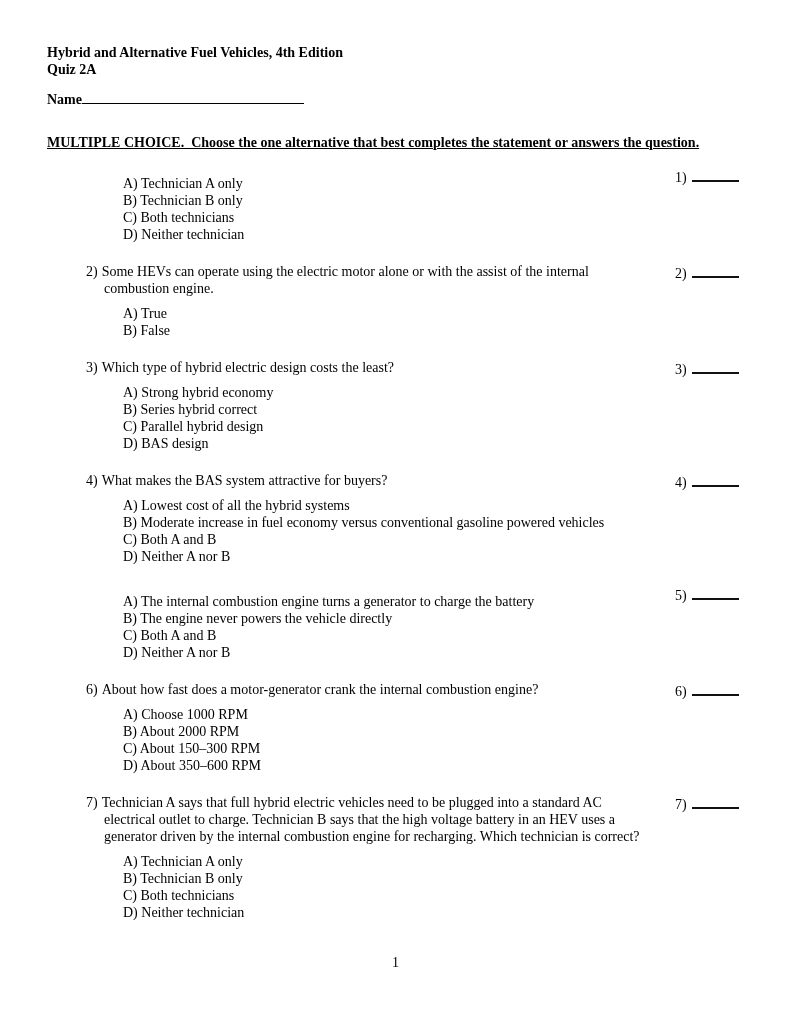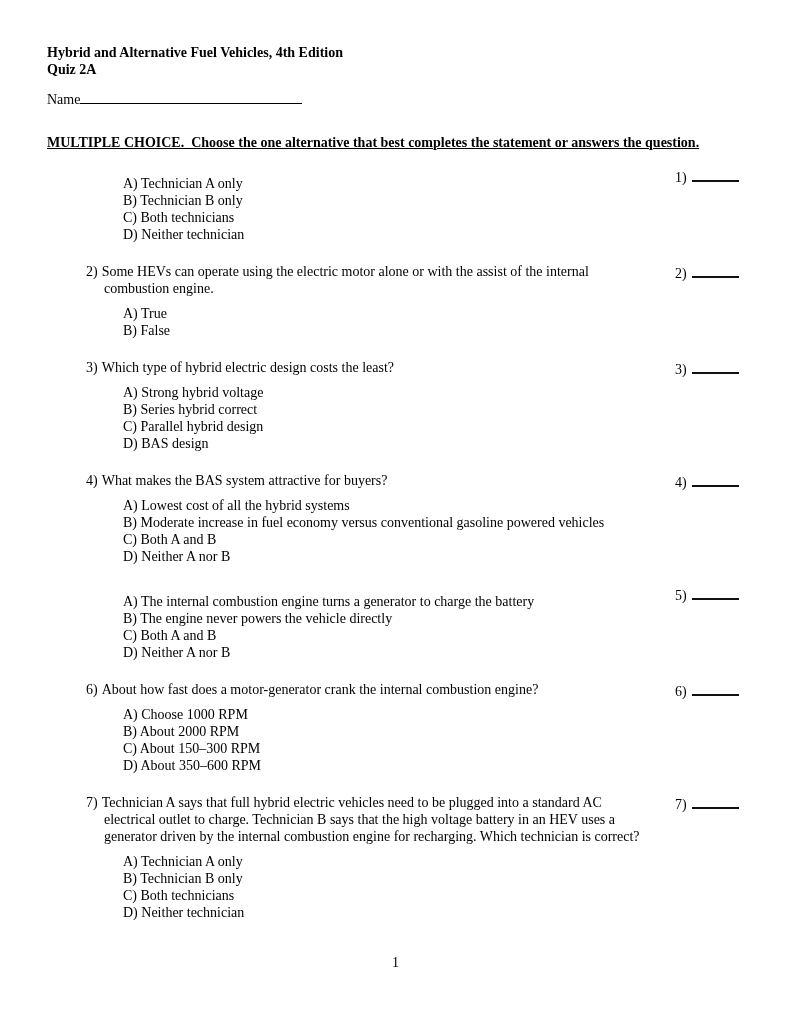--- a/index.html
+++ b/index.html
@@ -21,21 +21,21 @@
     overflow: hidden;
   }
   .doc-title, .doc-subtitle {
     font-weight: bold;
   }
   .name-row {
     margin-top: 11px;
     height: 18px;
   }
   .name-label {
-    font-weight: normal;
+    font-weight: bold;
     text-align: right;
   }
   .name-line {
     display: inline-block;
     width: 222px;
     height: 14px;
     border-bottom: 1px solid #000;
     vertical-align: baseline;
   }
   .section-title {
@@ -143,21 +143,21 @@
         <span class="answer-num">2)</span><span class="answer-line"></span>
       </div>
     </div>
 
     <div class="question">
       <div class="q-main">
         <div class="q-stem">
           <span class="q-num">3)</span><span>Which type of hybrid electric design costs the least?</span>
         </div>
         <ul class="choices">
-          <li class="choice">A) Strong hybrid voltage</li>
+          <li class="choice">A) Strong hybrid economy</li>
           <li class="choice">B) Series hybrid correct</li>
           <li class="choice">C) Parallel hybrid design</li>
           <li class="choice">D) BAS design</li>
         </ul>
       </div>
       <div class="q-answer">
         <span class="answer-num">3)</span><span class="answer-line"></span>
       </div>
     </div>
 

